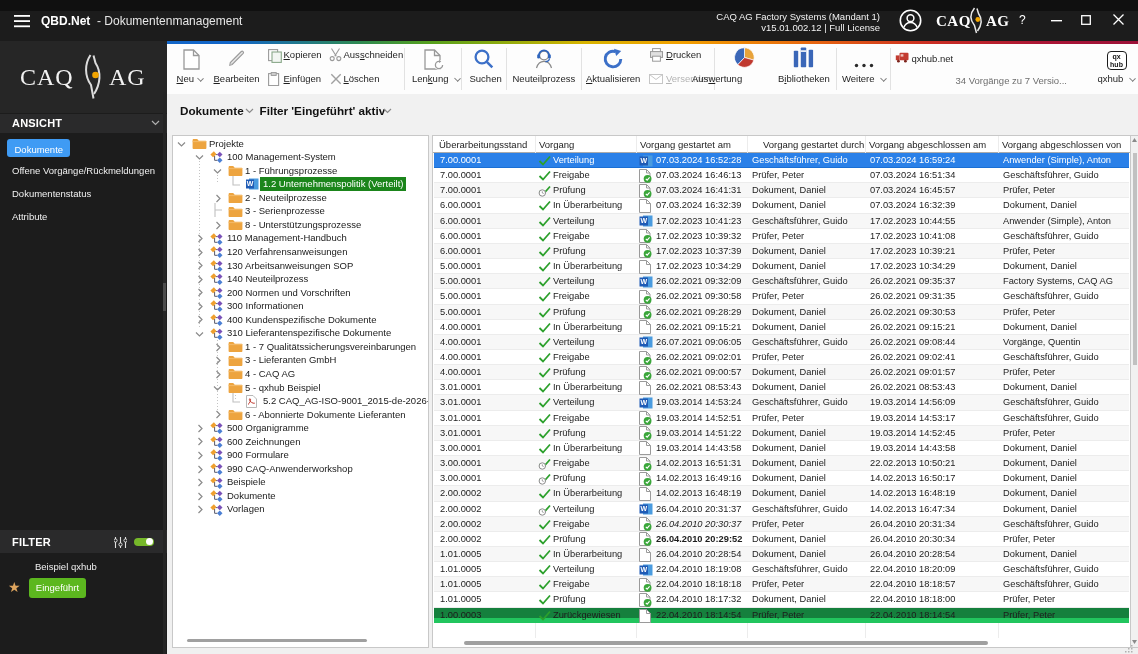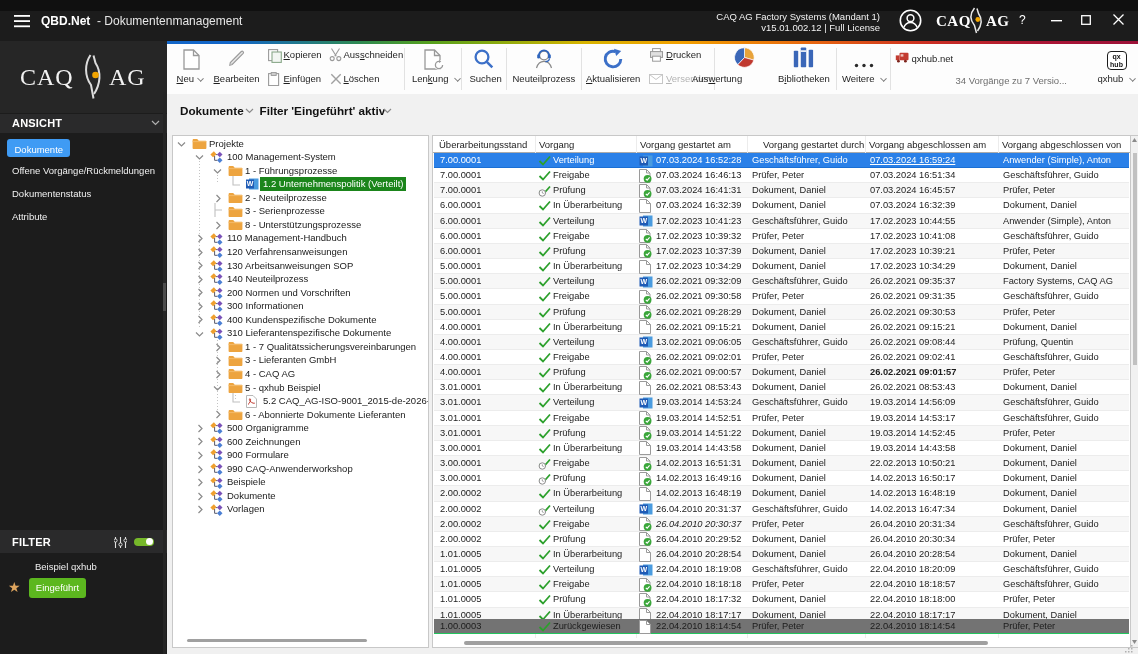--- a/index.html
+++ b/index.html
@@ -503,21 +503,21 @@
 <div class="cell" style="left:119px;color:#fff;">Verteilung</div>
 <div class="cell" style="left:205px;width:14px">
         <svg width="14" height="12" viewBox="0 0 14 12" style="position:absolute;left:0;top:1.5px">
           <rect x="4" y="0.5" width="9.5" height="11" fill="#4a9bdf"></rect>
           <rect x="0.5" y="1.5" width="8.5" height="9" fill="#1f5bb5"></rect>
           <text x="4.7" y="8.4" font-size="7" fill="#fff" font-weight="bold" text-anchor="middle" font-family="Liberation Sans">W</text>
         </svg>
       </div>
 <div class="cell" style="left:222px;color:#fff;">07.03.2024 16:52:28</div>
 <div class="cell" style="left:318px;color:#fff;">Geschäftsführer, Guido</div>
-<div class="cell" style="left:436px;color:#fff;text-decoration:underline;">07.03.2024 16:59:24</div>
+<div class="cell" style="left:436px;color:#fff;">07.03.2024 16:59:24</div>
 <div class="cell" style="left:569px;color:#fff;">Anwender (Simple), Anton</div>
 </div>
 <div class="trow" style="top:32.155px;background:#fff;border-bottom:1px solid #ececec">
 <div class="cell" style="left:6px;">7.00.0001</div>
 <div class="cell" style="left:104px;width:14px">
         <svg width="14" height="12" viewBox="0 0 14 12" style="position:absolute;left:0;top:2px">
           <path d="M1.5 6 L5 9.5 L12 1.5" fill="none" stroke="#2ca02c" stroke-width="1.8"></path>
         </svg>
       </div>
 <div class="cell" style="left:119px;">Freigabe</div>
@@ -746,24 +746,24 @@
         </svg>
       </div>
 <div class="cell" style="left:119px;">Verteilung</div>
 <div class="cell" style="left:205px;width:14px">
         <svg width="14" height="12" viewBox="0 0 14 12" style="position:absolute;left:0;top:1.5px">
           <rect x="4" y="0.5" width="9.5" height="11" fill="#4a9bdf"></rect>
           <rect x="0.5" y="1.5" width="8.5" height="9" fill="#1f5bb5"></rect>
           <text x="4.7" y="8.4" font-size="7" fill="#fff" font-weight="bold" text-anchor="middle" font-family="Liberation Sans">W</text>
         </svg>
       </div>
-<div class="cell" style="left:222px;">13.02.2021 09:06:05</div>
+<div class="cell" style="left:222px;">26.07.2021 09:06:05</div>
 <div class="cell" style="left:318px;">Geschäftsführer, Guido</div>
 <div class="cell" style="left:436px;">26.02.2021 09:08:44</div>
-<div class="cell" style="left:569px;">Prüfung, Quentin</div>
+<div class="cell" style="left:569px;">Vorgänge, Quentin</div>
 </div>
 <div class="trow" style="top:214.015px;background:#fff;border-bottom:1px solid #ececec">
 <div class="cell" style="left:6px;">4.00.0001</div>
 <div class="cell" style="left:104px;width:14px">
         <svg width="14" height="12" viewBox="0 0 14 12" style="position:absolute;left:0;top:2px">
           <path d="M1.5 6 L5 9.5 L12 1.5" fill="none" stroke="#2ca02c" stroke-width="1.8"></path>
         </svg>
       </div>
 <div class="cell" style="left:119px;">Freigabe</div>
 <div class="cell" style="left:205px;width:14px">
@@ -790,21 +790,21 @@
 <div class="cell" style="left:205px;width:14px">
         <svg width="13" height="14" viewBox="0 0 13 14" style="position:absolute;left:0;top:0.5px">
           <path d="M0.5 0.5 L7.5 0.5 L11 4 L11 13.5 L0.5 13.5 Z" fill="#fff" stroke="#9a9a9a" stroke-width="1"></path>
           <path d="M7.5 0.5 L7.5 4 L11 4" fill="none" stroke="#9a9a9a" stroke-width="1"></path>
           <circle cx="8.6" cy="9.8" r="3.9" fill="#3aa63a"></circle>
           <path d="M6.8 9.8 L8.2 11.2 L10.6 8.4" fill="none" stroke="#fff" stroke-width="1.1"></path>
         </svg>
       </div>
 <div class="cell" style="left:222px;">26.02.2021 09:00:57</div>
 <div class="cell" style="left:318px;">Dokument, Daniel</div>
-<div class="cell" style="left:436px;font-weight:bold;">26.02.2021 09:01:57</div>
+<div class="cell" style="left:436px;">26.02.2021 09:01:57</div>
 <div class="cell" style="left:569px;">Prüfer, Peter</div>
 </div>
 <div class="trow" style="top:244.325px;background:#fff;border-bottom:1px solid #ececec">
 <div class="cell" style="left:6px;">3.01.0001</div>
 <div class="cell" style="left:104px;width:14px">
         <svg width="14" height="12" viewBox="0 0 14 12" style="position:absolute;left:0;top:2px">
           <path d="M1.5 6 L5 9.5 L12 1.5" fill="none" stroke="#2ca02c" stroke-width="1.8"></path>
         </svg>
       </div>
 <div class="cell" style="left:119px;">In Überarbeitung</div>
@@ -1017,21 +1017,21 @@
       </div>
 <div class="cell" style="left:119px;">Prüfung</div>
 <div class="cell" style="left:205px;width:14px">
         <svg width="13" height="14" viewBox="0 0 13 14" style="position:absolute;left:0;top:0.5px">
           <path d="M0.5 0.5 L7.5 0.5 L11 4 L11 13.5 L0.5 13.5 Z" fill="#fff" stroke="#9a9a9a" stroke-width="1"></path>
           <path d="M7.5 0.5 L7.5 4 L11 4" fill="none" stroke="#9a9a9a" stroke-width="1"></path>
           <circle cx="8.6" cy="9.8" r="3.9" fill="#3aa63a"></circle>
           <path d="M6.8 9.8 L8.2 11.2 L10.6 8.4" fill="none" stroke="#fff" stroke-width="1.1"></path>
         </svg>
       </div>
-<div class="cell" style="left:222px;">26.04.2010 20:29:52</div>
+<div class="cell" style="left:222px;font-weight:bold;">26.04.2010 20:29:52</div>
 <div class="cell" style="left:318px;">Dokument, Daniel</div>
 <div class="cell" style="left:436px;">26.04.2010 20:30:34</div>
 <div class="cell" style="left:569px;">Prüfer, Peter</div>
 </div>
 <div class="trow" style="top:411.03px;background:#f7f7f7;border-bottom:1px solid #ececec">
 <div class="cell" style="left:6px;">1.01.0005</div>
 <div class="cell" style="left:104px;width:14px">
         <svg width="14" height="12" viewBox="0 0 14 12" style="position:absolute;left:0;top:2px">
           <path d="M1.5 6 L5 9.5 L12 1.5" fill="none" stroke="#2ca02c" stroke-width="1.8"></path>
         </svg>
@@ -1122,21 +1122,21 @@
         <svg width="12" height="14" viewBox="0 0 12 14" style="position:absolute;left:0;top:0.5px">
           <path d="M0.5 0.5 L7.5 0.5 L11.5 4.5 L11.5 13.5 L0.5 13.5 Z" fill="#fff" stroke="#9a9a9a" stroke-width="1"></path>
           <path d="M7.5 0.5 L7.5 4.5 L11.5 4.5" fill="none" stroke="#9a9a9a" stroke-width="1"></path>
         </svg>
       </div>
 <div class="cell" style="left:222px;">22.04.2010 18:17:17</div>
 <div class="cell" style="left:318px;">Dokument, Daniel</div>
 <div class="cell" style="left:436px;">22.04.2010 18:17:17</div>
 <div class="cell" style="left:569px;">Dokument, Daniel</div>
 </div>
-<div class="trow" style="top:483px;background:#737373;border-bottom:1px solid #22c55e">
+<div class="trow" style="top:472px;background:#15803d;border-bottom:5px solid #22c55e">
 <div class="cell" style="left:6px;">1.00.0003</div>
 <div class="cell" style="left:104px;width:14px">
         <svg width="14" height="12" viewBox="0 0 14 12" style="position:absolute;left:0;top:2px">
           <path d="M1.5 6 L5 9.5 L12 1.5" fill="none" stroke="#2ca02c" stroke-width="1.8"></path>
         </svg>
       </div>
 <div class="cell" style="left:119px;">Zurückgewiesen</div>
 <div class="cell" style="left:205px;width:14px">
         <svg width="12" height="14" viewBox="0 0 12 14" style="position:absolute;left:0;top:0.5px">
           <path d="M0.5 0.5 L7.5 0.5 L11.5 4.5 L11.5 13.5 L0.5 13.5 Z" fill="#fff" stroke="#9a9a9a" stroke-width="1"></path>

